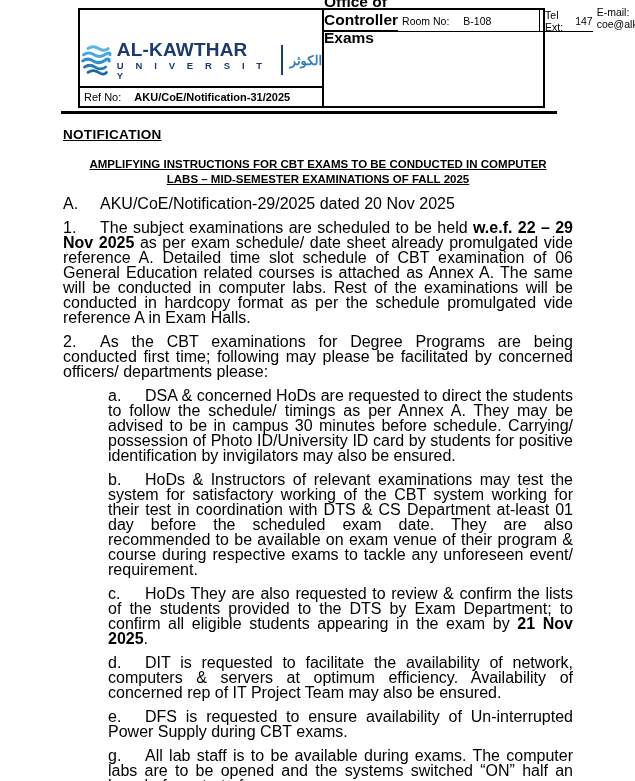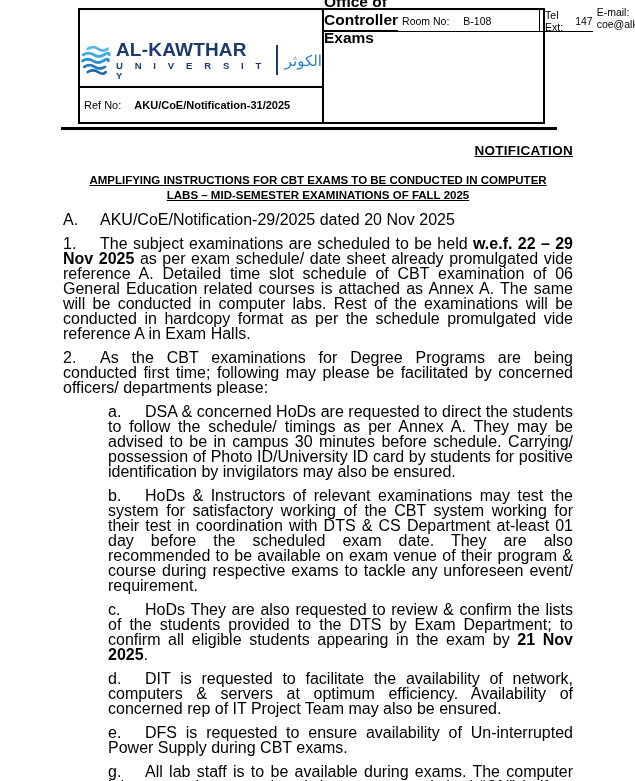--- a/index.html
+++ b/index.html
@@ -16,23 +16,23 @@
     margin-left: 15px; width: 467px;
     display: grid; grid-template-columns: 244px 1fr;
     border: 2px solid #000;
   }
   .col-left { border-right: 2px solid #000; display: flex; flex-direction: column; }
   .logo-cell { height: 52px; display: flex; align-items: center; justify-content: center; gap: 5px; margin-top: 24px; }
   .logo-text { display: flex; flex-direction: column; line-height: 1; }
   .logo-name { font-weight: bold; font-size: 19px; color: var(--logo-navy); letter-spacing: 0.2px; }
   .logo-sub  { font-weight: bold; font-size: 9.5px; color: var(--logo-navy); letter-spacing: 4.6px; margin-top: 2px; }
   .logo-bar  { width: 2px; height: 30px; background: var(--logo-navy); margin: 0 2px; }
-  .logo-arabic { font-size: 15px; color: var(--logo-blue); font-weight: normal; line-height: 1; }
+  .logo-arabic { font-size: 13px; color: var(--logo-blue); font-weight: bold; line-height: 1; }
   .ref-cell {
-    border-top: 2px solid #000; height: 36px;
+    border-top: 2px solid #000; height: 20px;
     display: flex; align-items: center; gap: 13px;
     font-size: 11px; padding-left: 4px;
   }
   .ref-value { font-weight: bold; }
 
   .col-right { display: flex; flex-direction: row; }
   .office-row {
     height: 22px; border-bottom: 2px solid #000;
     display: flex; align-items: center; justify-content: center;
     font-weight: bold; font-size: 15.5px;
@@ -46,21 +46,21 @@
     display: flex; align-items: center;
   }
   .dated-spacer { width: 64px; align-self: stretch; border-right: 1.5px solid #000; }
   .dated-content { flex: 1; display: flex; align-items: center; gap: 16px; padding-left: 30px; }
   .dated-value { font-weight: bold; }
 
   .rule { height: 3px; background: #000; margin-top: 3px; width: 496px; margin-left: -2px; }
 
   
   .title {
-    text-align: right; font-weight: bold; font-size: 13.5px;
+    text-align: left; font-weight: bold; font-size: 13.5px;
     text-decoration: underline; margin-top: 13px; letter-spacing: 0.3px;
   }
   .subject {
     text-align: center; font-weight: bold; font-size: 11.5px;
     text-decoration: underline; margin: 15px auto 0; width: 486px; line-height: 15px;
   }
 
   
   .refs-label { font-size: 11px; margin-top: 15px; }
   .para { font-size: 16px; line-height: 15px; text-align: justify; margin-top: 9px; }

